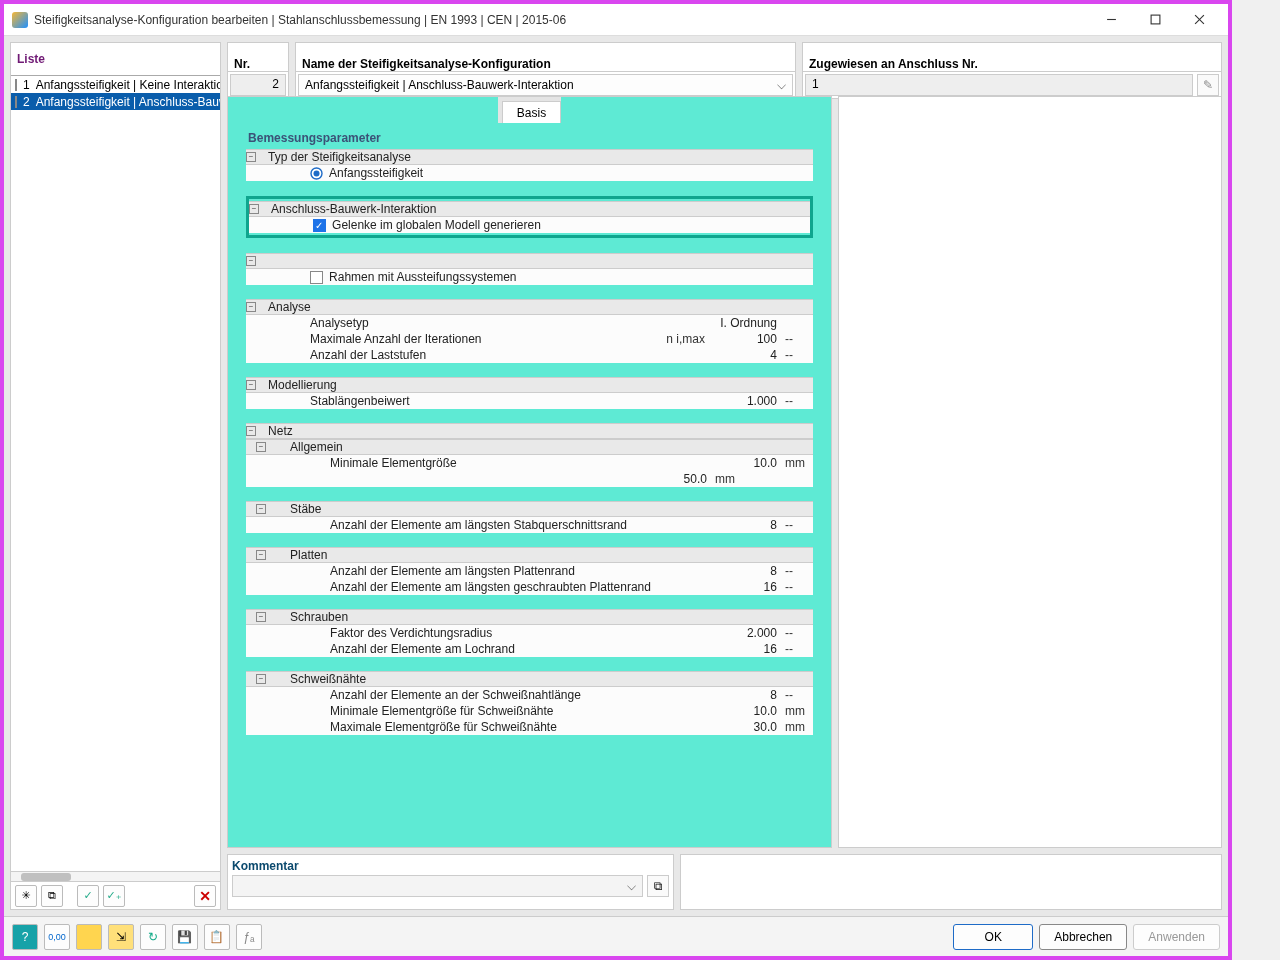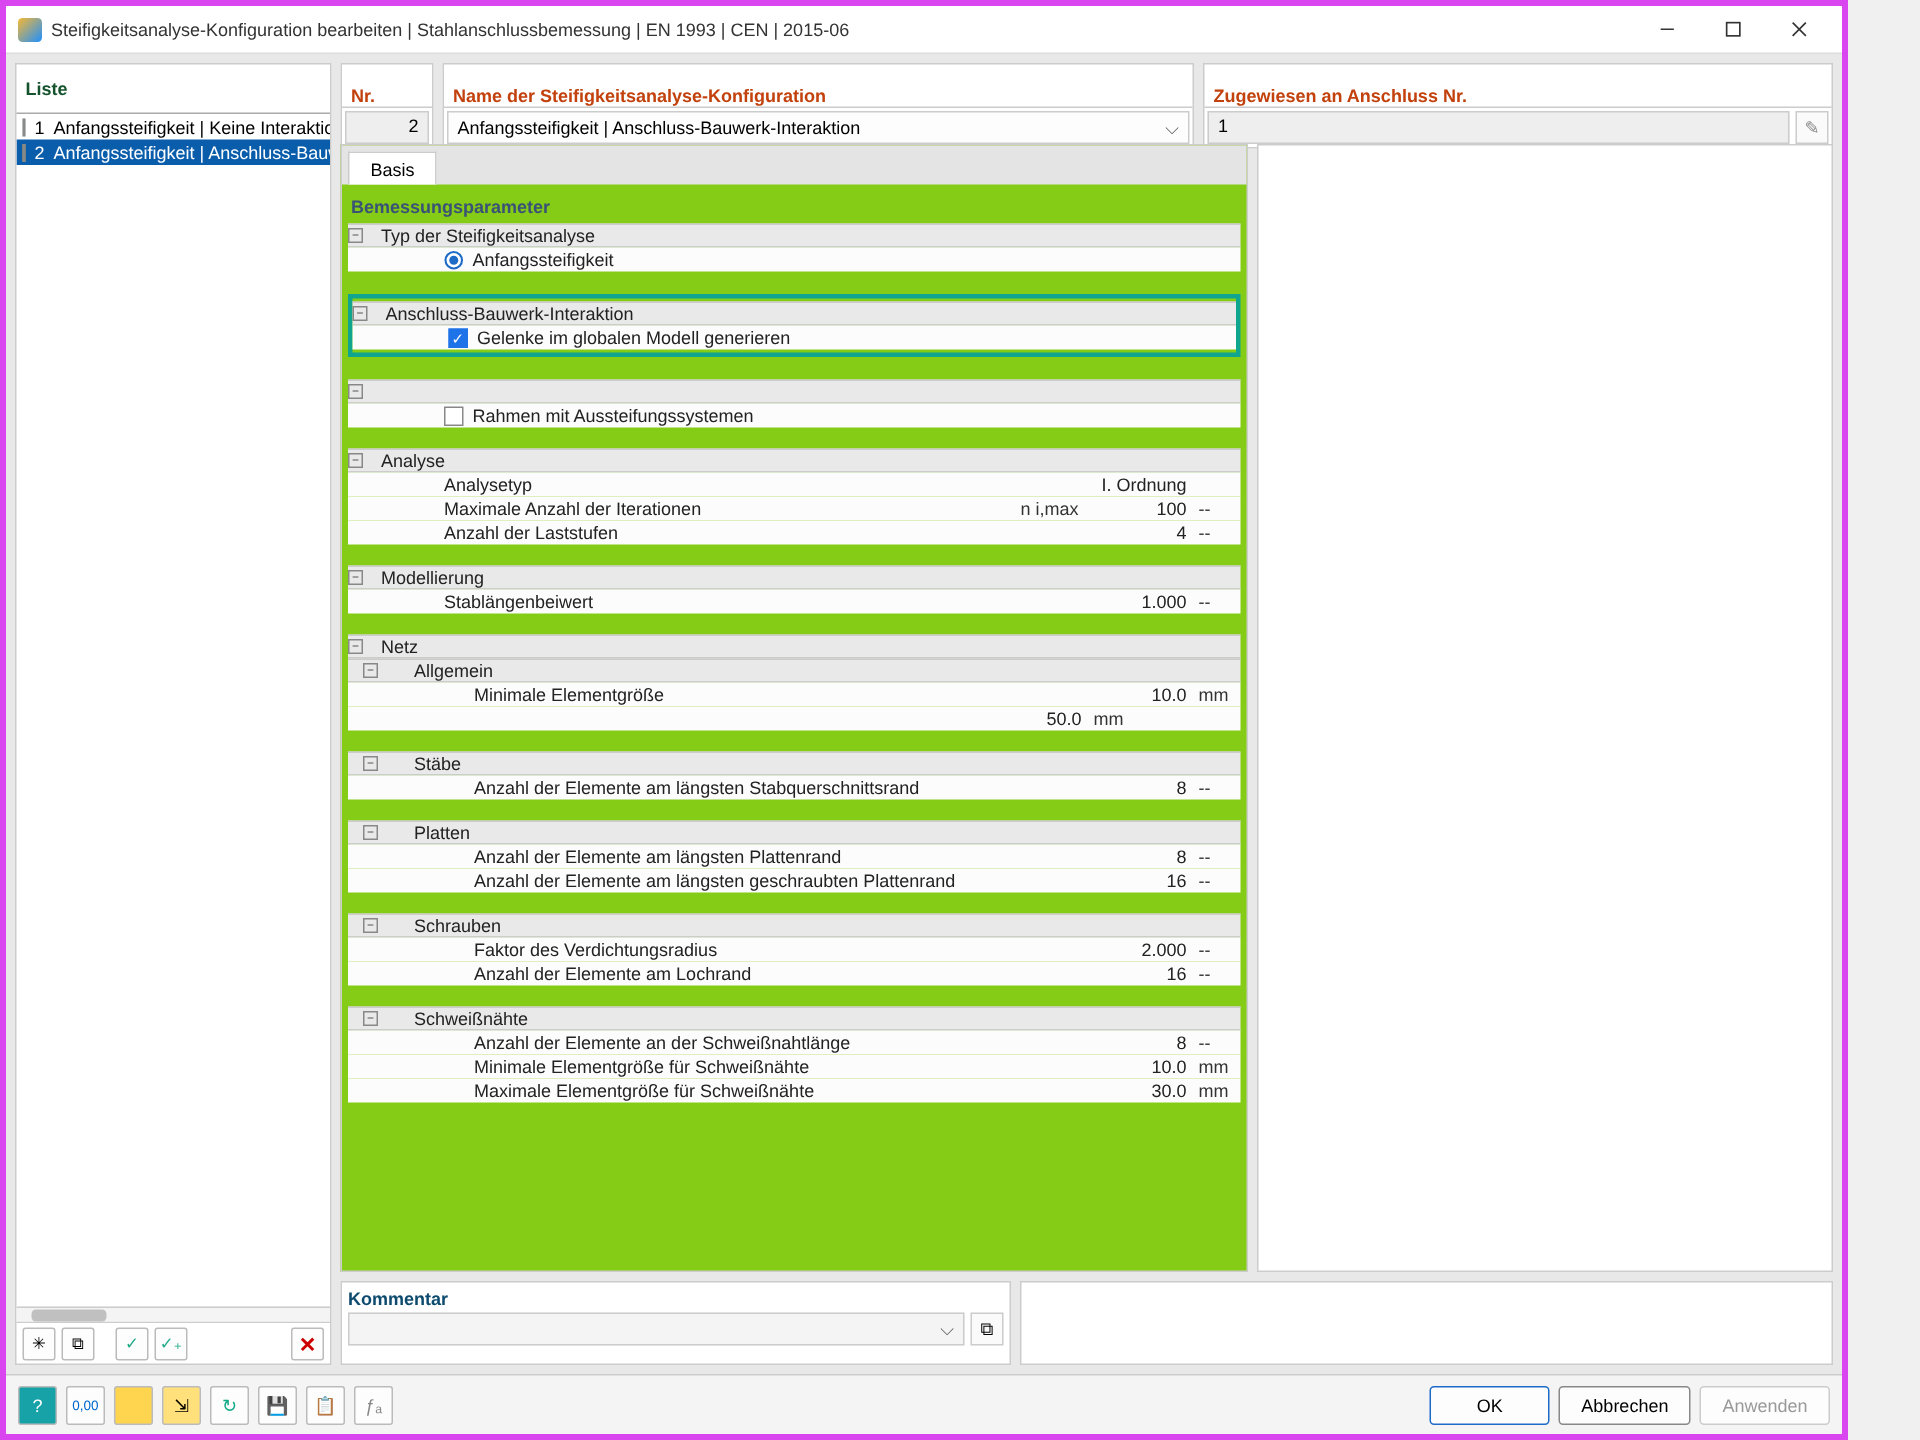--- a/index.html
+++ b/index.html
@@ -8,45 +8,45 @@
 .titlebar { height: 32px; background: #fff; display: flex; align-items: center; padding: 0 8px; border-bottom: 1px solid #ddd; }
 .titlebar-icon { width: 16px; height: 16px; margin-right: 6px; background: linear-gradient(135deg,#f7b733,#1e90ff); border-radius: 3px; }
 .titlebar-text { flex: 1; color: #333; }
 .winbtns { display: flex; gap: 2px; }
 .winbtn { width: 42px; height: 28px; display: flex; align-items: center; justify-content: center; }
 .winbtn svg { width: 11px; height: 11px; }
 
 .body-area { flex: 1; display: grid; grid-template-columns: 211px 1fr; gap: 6px; padding: 6px; background: #e8e8e8; min-height: 0; }
 
 .left-panel { background: #fff; border: 1px solid #ccc; display: flex; flex-direction: column; }
-.left-header { color: #14532d; font-weight: bold; padding: 16px 6px; height: 28px; display:flex; align-items:center; border-bottom: 1px solid #aaa; }
+.left-header { color: #701a75; font-weight: bold; padding: 16px 6px; height: 28px; display:flex; align-items:center; border-bottom: 1px solid #aaa; }
 .left-list { flex: 1; overflow: hidden; }
 .list-row { display: flex; align-items: center; height: 17px; padding: 0 4px; gap: 6px; white-space: nowrap; overflow: hidden; }
 .list-row.selected { background: #0a5dab; color: #fff; }
 .list-row .swatch { width: 12px; height: 12px; border: 1px solid #888; }
 .list-scroll { height: 10px; border-top: 1px solid #ccc; background: #f4f4f4; margin-top: auto; position: relative; }
 .list-scroll::before { content:""; position:absolute; left:10px; top:1px; width:50px; height:8px; background:#c0c0c0; border-radius:3px;}
 .left-toolbar { height: 28px; border-top: 1px solid #ccc; display: flex; align-items: center; padding: 2px 4px; gap: 4px; }
 .tbtn { width: 22px; height: 22px; border: 1px solid #bbb; background: #fdfdfd; border-radius: 2px; display:flex; align-items:center; justify-content:center; font-size: 11px;}
 .tbtn.red { color: #c00; font-weight: bold; font-size:14px;}
 
 .right-panel { display: flex; flex-direction: column; gap: 6px; min-height: 0; }
 .top-row { display: grid; grid-template-columns: 62px 1fr 420px; gap: 6px; height: 48px; }
 .field-group { background: #fff; border: 1px solid #ccc; display: flex; flex-direction: column; }
-.field-label { color: #c2410c; font-weight: bold; padding: 14px 6px; height: 20px; border-bottom:1px solid #ccc;}
+.field-label { color: #000000; font-weight: bold; padding: 14px 6px; height: 20px; border-bottom:1px solid #ccc;}
 .field-body { flex: 1; display: flex; align-items: center; padding: 2px; }
 .nr-box { width: 56px; height: 22px; background: #eee; border: 1px solid #ccc; text-align: right; padding: 2px 6px; }
 .combo { flex: 1; height: 22px; border: 1px solid #ccc; background: #fdfdfd; display: flex; align-items: center; padding: 0 6px; position: relative; }
 .combo::after { content:"⌵"; position:absolute; right:6px; color:#555;}
 .assigned { display:flex; gap:4px; align-items:center; width:100%;}
 .assigned-input { flex:1; height:22px; border:1px solid #ccc; background:#eee; padding:2px 6px; }
 .pick-btn { width:22px; height:22px; border:1px solid #ccc; background:#fafafa; display:flex; align-items:center; justify-content:center; color:#888;}
 
 .middle-row { flex:1; display:grid; grid-template-columns: 605px 1fr; gap:6px; min-height:0;}
-.tabpanel { background:#84cc16; border:1px solid #ccc; display:flex; flex-direction:column; min-height:0;}
+.tabpanel { background:#5eead4; border:1px solid #ccc; display:flex; flex-direction:column; min-height:0;align-items:center;}
 .tabs { height:26px; background:#e4e4e4; display:flex; align-items:flex-end; padding-left:4px;}
 .tab { padding:4px 14px; background:#fff; border:1px solid #ccc; border-bottom:none; height:22px; display:flex; align-items:center;}
 .tab-content { flex:1; overflow-y:auto; padding:4px; }
 .section-title { color:#3b5277; font-weight:bold; padding:4px 2px;}
 .tree-row { display:grid; grid-template-columns: 10px 12px 1fr 60px 70px 32px; align-items:center; height:16px; }
 .tree-row.header-row { background:#e9e9e9; font-weight:normal; border-top:1px solid #ccc; border-bottom:1px solid #ccc;}
 .tree-row.data-row { background:#fcfcfc;}
 .tree-row .expander { width:10px; height:10px; border:1px solid #888; font-size:8px; line-height:8px; text-align:center; color:#444; margin-left:0;}
 .indent0 { padding-left: 0px; }
 .indent1 .label { padding-left: 22px; }

